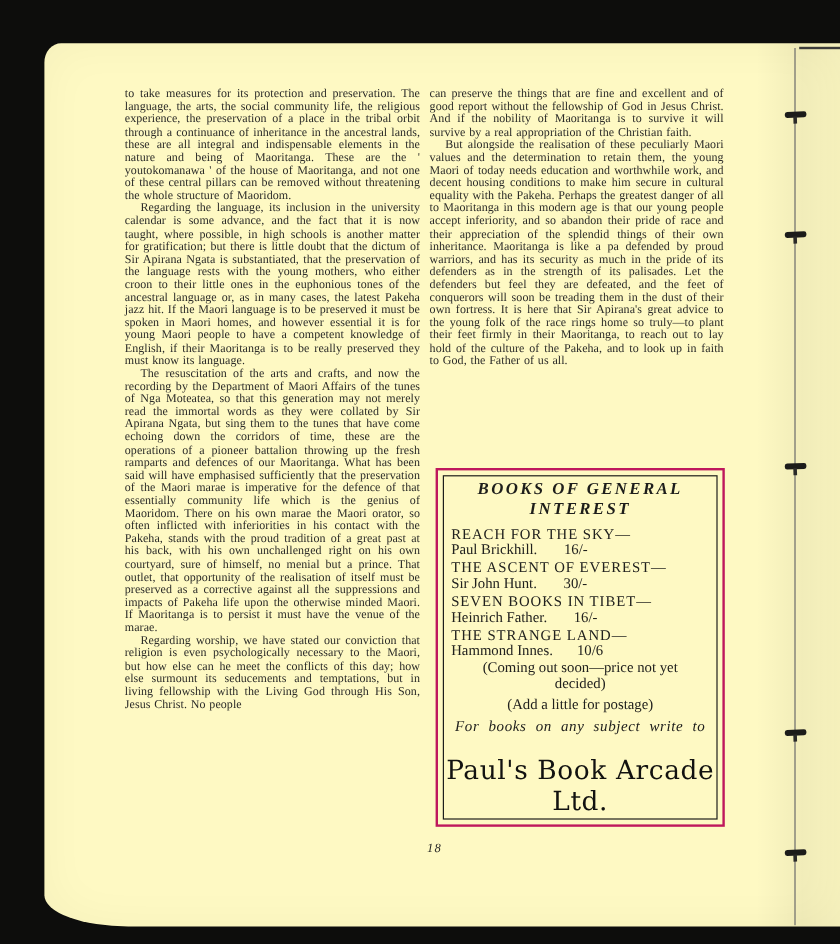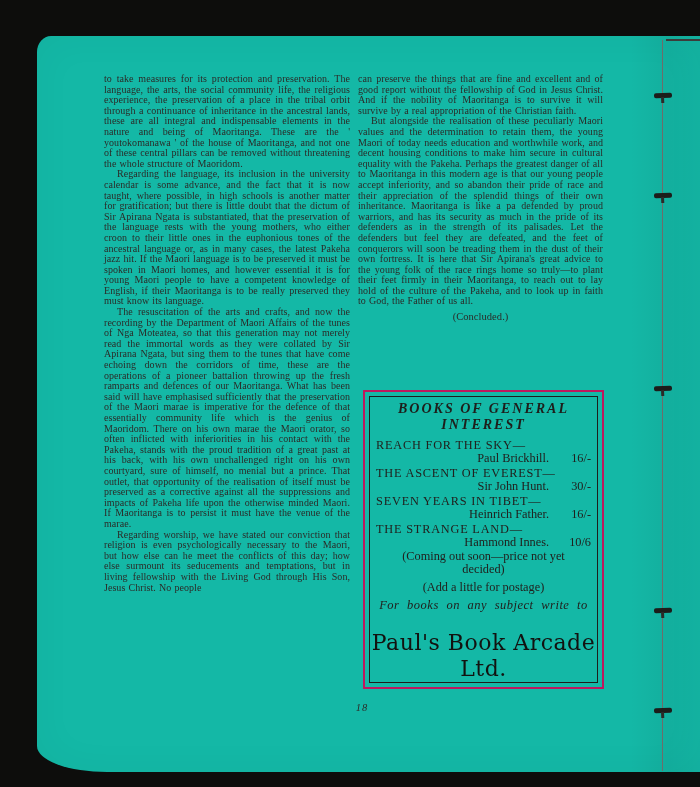--- a/index.html
+++ b/index.html
@@ -5,21 +5,21 @@
   html,body{margin:0;padding:0;}
   body{
     width:700px;height:787px;position:relative;overflow:hidden;
     background:#0d0d0c;
     font-family:"Liberation Serif", serif;
   }
   .scene{position:absolute;inset:0;}
   
   .page{
     position:absolute;left:37px;top:36px;width:663px;height:736px;
-    background:#14b8a6;
+    background:#fef9c3;
     border-radius:14px 0 0 70px / 16px 0 0 26px;
     box-shadow:inset 0 0 40px rgba(0,0,0,0.04);
   }
   .page::after{ 
     content:"";position:absolute;right:0;top:0;width:70px;height:100%;
     background:linear-gradient(90deg, rgba(0,0,0,0) 0%, rgba(0,0,0,0.05) 55%, rgba(0,0,0,0.02) 100%);
     pointer-events:none;
   }
   
   .col{
@@ -38,21 +38,21 @@
     border:2px solid #be185d;box-sizing:border-box;padding:4px;
   }
   .ad-inner{
     border:1px solid #1e1e1b;width:100%;height:100%;box-sizing:border-box;
     text-align:center;padding-top:4px;overflow:hidden;color:#21211e;
   }
   .ad-title{font-style:italic;font-weight:bold;font-size:14px;letter-spacing:2px;line-height:16px;color:#1e1e1b;}
   .book-list{margin-top:5px;padding:0 6px;text-align:left;}
   .book{margin-bottom:1px;}
   .book-title{font-size:12.3px;letter-spacing:0.8px;line-height:14px;white-space:nowrap;}
-  .book-byline{display:flex;justify-content:flex-end;font-size:12.3px;line-height:13px;}
+  .book-byline{display:flex;font-size:12.3px;line-height:13px;}
   .book-author{text-align:right;}
   .book-price{width:42px;text-align:right;}
   .coming{font-size:12.3px;line-height:13px;text-align:center;padding:0 10px;}
   .postage{font-size:12.3px;line-height:13px;margin-top:5px;}
   .cta{font-style:italic;font-size:12.5px;line-height:13px;margin-top:5px;word-spacing:4px;letter-spacing:0.5px;}
   .store-name{
     font-family:"DejaVu Serif", serif;font-weight:normal;
     font-size:22px;line-height:26px;margin-top:18px;letter-spacing:0.5px;color:#121210;
   }
   .page-number{
@@ -78,21 +78,20 @@
     <div class="col col-left">
       <p class="para">to take measures for its protection and preservation.  The language, the arts, the social community life, the religious experience, the preservation of a place in the tribal orbit through a continuance of inheritance in the ancestral lands, these are all integral and indispensable elements in the nature and being of Maoritanga.  These are the ' youtokomanawa ' of the house of Maoritanga, and not one of these central pillars can be removed without threatening the whole structure of Maoridom.</p>
       <p class="para indent">Regarding the language, its inclusion in the university calendar is some advance, and the fact that it is now taught, where possible, in high schools is another matter for gratification; but there is little doubt that the dictum of Sir Apirana Ngata is substantiated, that the preservation of the language rests with the young mothers, who either croon to their little ones in the euphonious tones of the ancestral language or, as in many cases, the latest Pakeha jazz hit.  If the Maori language is to be preserved it must be spoken in Maori homes, and however essential it is for young Maori people to have a competent knowledge of English, if their Maoritanga is to be really preserved they must know its language.</p>
       <p class="para indent">The resuscitation of the arts and crafts, and now the recording by the Department of Maori Affairs of the tunes of Nga Moteatea, so that this generation may not merely read the immortal words as they were collated by Sir Apirana Ngata, but sing them to the tunes that have come echoing down the corridors of time, these are the operations of a pioneer battalion throwing up the fresh ramparts and defences of our Maoritanga. What has been said will have emphasised sufficiently that the preservation of the Maori marae is imperative for the defence of that essentially community life which is the genius of Maoridom.  There on his own marae the Maori orator, so often inflicted with inferiorities in his contact with the Pakeha, stands with the proud tradition of a great past at his back, with his own unchallenged right on his own courtyard, sure of himself, no menial but a prince.  That outlet, that opportunity of the realisation of itself must be preserved as a corrective against all the suppressions and impacts of Pakeha life upon the otherwise minded Maori.  If Maoritanga is to persist it must have the venue of the marae.</p>
       <p class="para indent">Regarding worship, we have stated our conviction that religion is even psychologically necessary to the Maori, but how else can he meet the conflicts of this day; how else surmount its seducements and temptations, but in living fellowship with the Living God through His Son, Jesus Christ.  No people</p>
     </div>
 
     <div class="col col-right">
       <p class="para">can preserve the things that are fine and excellent and of good report without the fellowship of God in Jesus Christ.  And if the nobility of Maoritanga is to survive it will survive by a real appropriation of the Christian faith.</p>
       <p class="para indent">But alongside the realisation of these peculiarly Maori values and the determination to retain them, the young Maori of today needs education and worthwhile work, and decent housing conditions to make him secure in cultural equality with the Pakeha.  Perhaps the greatest danger of all to Maoritanga in this modern age is that our young people accept inferiority, and so abandon their pride of race and their appreciation of the splendid things of their own inheritance.  Maoritanga is like a pa defended by proud warriors, and has its security as much in the pride of its defenders as in the strength of its palisades.  Let the defenders but feel they are defeated, and the feet of conquerors will soon be treading them in the dust of their own fortress.  It is here that Sir Apirana's great advice to the young folk of the race rings home so truly—to plant their feet firmly in their Maoritanga, to reach out to lay hold of the culture of the Pakeha, and to look up in faith to God, the Father of us all.</p>
-      <div class="concluded">(Concluded.)</div>
     </div>
 
     <div class="ad-box">
       <div class="ad-inner">
         <div class="ad-title">
           <div>BOOKS OF GENERAL</div>
           <div>INTEREST</div>
         </div>
         <div class="book-list">
           <div class="book">
@@ -103,21 +102,21 @@
             </div>
           </div>
           <div class="book">
             <div class="book-title">THE ASCENT OF EVEREST—</div>
             <div class="book-byline">
               <span class="book-author">Sir John Hunt.</span>
               <span class="book-price">30/-</span>
             </div>
           </div>
           <div class="book">
-            <div class="book-title">SEVEN YEARS IN TIBET—</div>
+            <div class="book-title">SEVEN BOOKS IN TIBET—</div>
             <div class="book-byline">
               <span class="book-author">Heinrich Father.</span>
               <span class="book-price">16/-</span>
             </div>
           </div>
           <div class="book">
             <div class="book-title">THE STRANGE LAND—</div>
             <div class="book-byline">
               <span class="book-author">Hammond Innes.</span>
               <span class="book-price">10/6</span>

